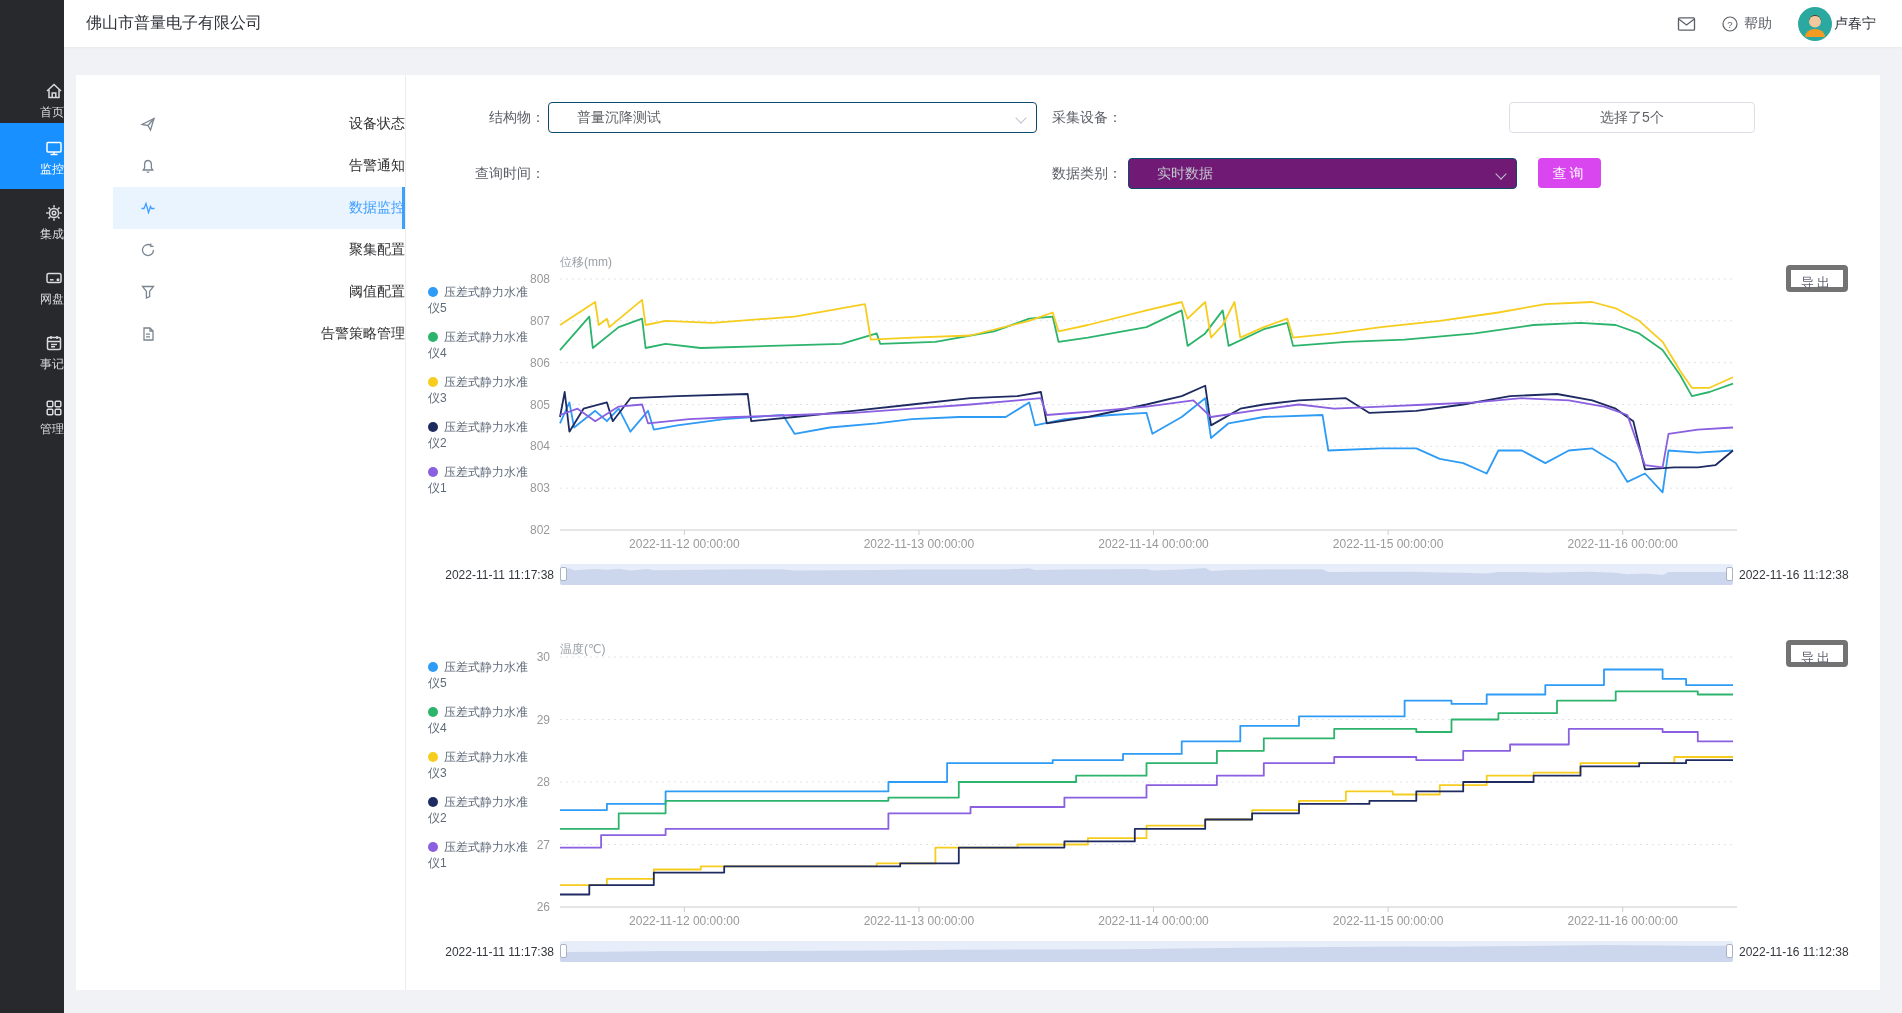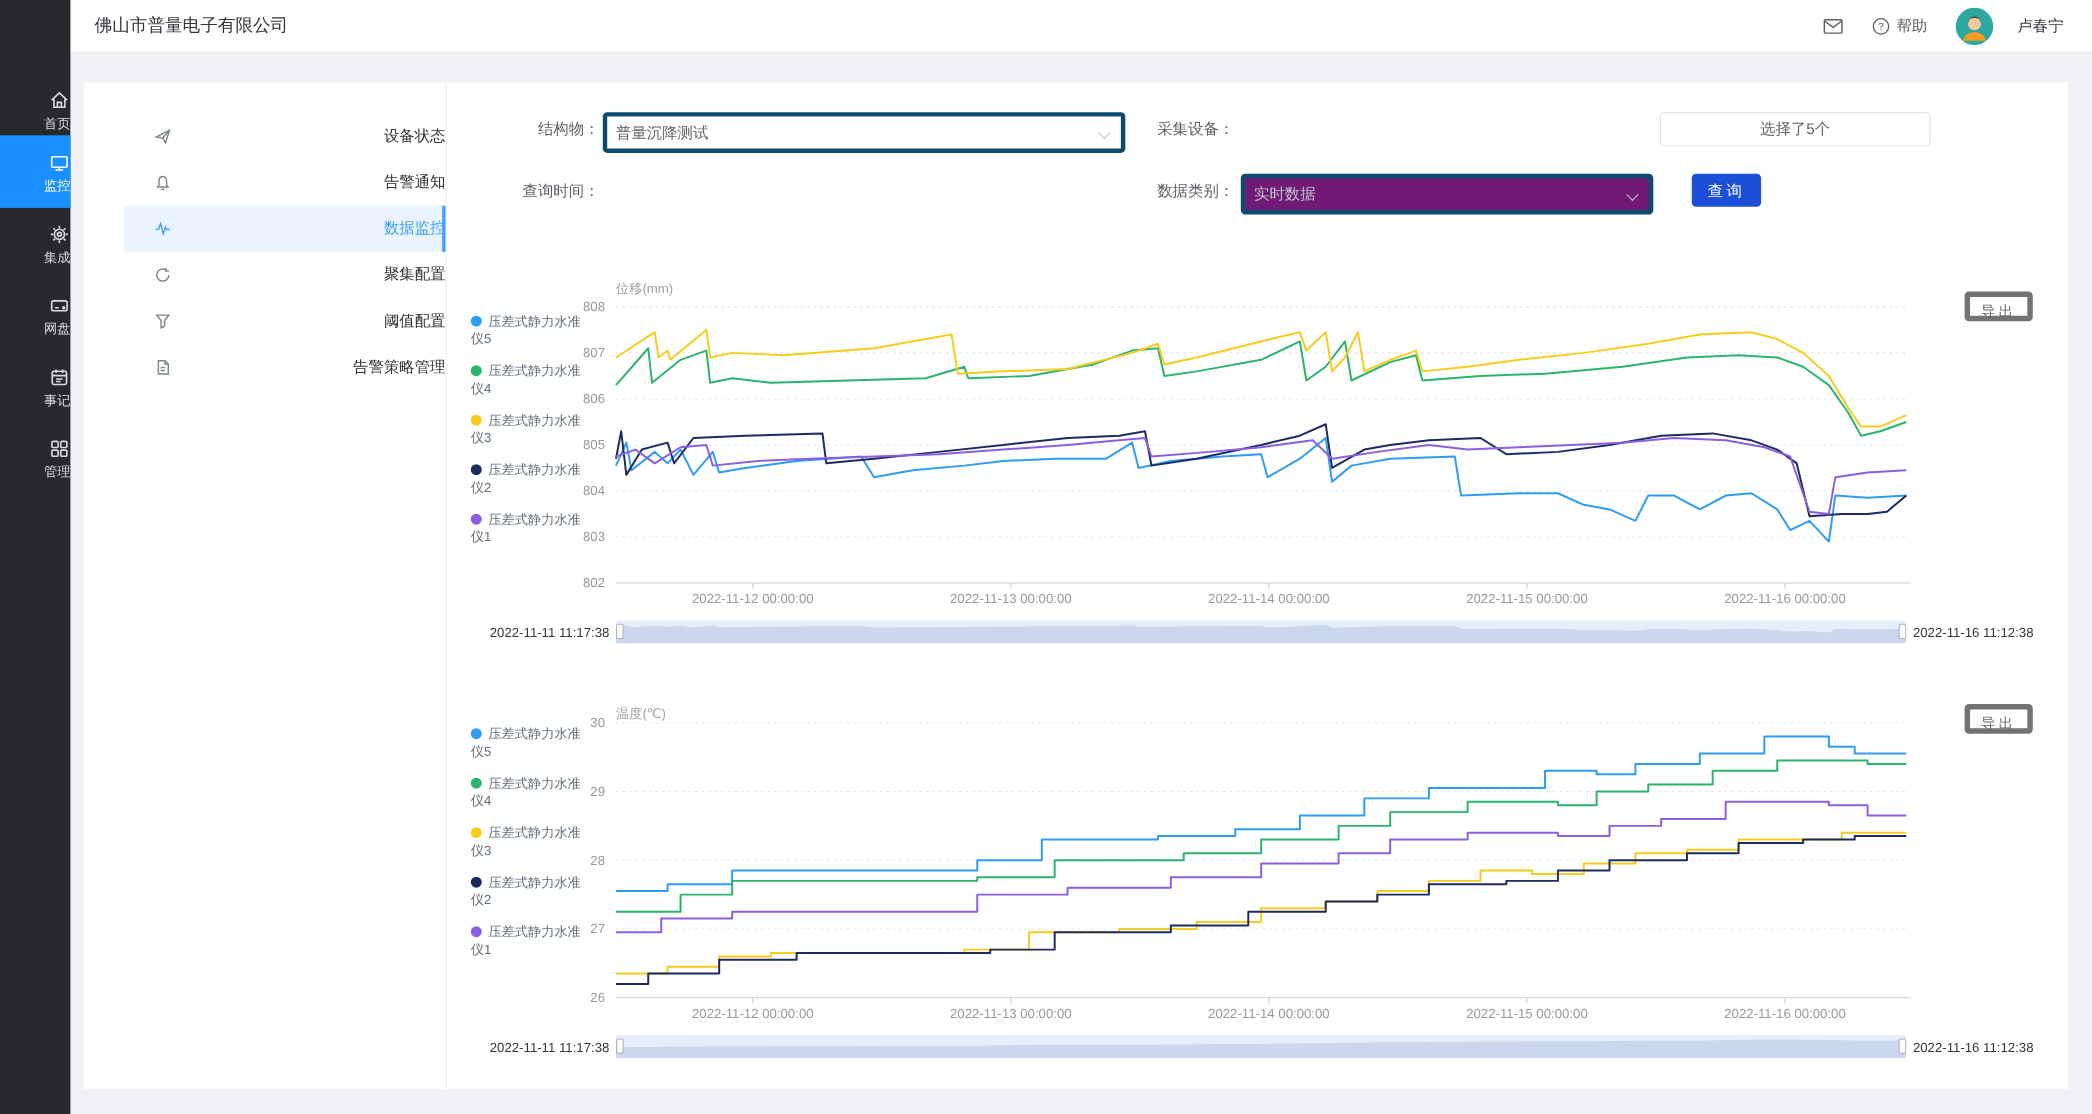--- a/index.html
+++ b/index.html
@@ -13,42 +13,42 @@
   .rail{position:absolute;left:0;top:0;width:64px;height:1013px;background:#27292c;z-index:5;}
   .rail-item{position:absolute;left:0;width:64px;display:flex;flex-direction:column;align-items:flex-end;justify-content:center;gap:5px;color:#d9dbde;cursor:pointer;}
   .rail-item .ric{width:20px;height:20px;display:block;}
   .rail-item .rlb{font-size:12px;line-height:12px;}
   .rail-item.active{background:#1890ff;color:#ffffff;}
   
   .topbar{position:absolute;left:64px;top:0;width:1838px;height:47px;background:#ffffff;display:flex;align-items:center;box-shadow:0 1px 3px rgba(0,0,0,.04);}
   .company{margin-left:22px;font-size:16px;color:#30333a;}
   .top-right{margin-left:auto;margin-right:26px;display:flex;align-items:center;gap:26px;}
   .help-wrap{display:flex;align-items:center;gap:6px;color:#5c6066;font-size:14px;cursor:pointer;}
-  .avatar-wrap{display:flex;align-items:center;gap:22px;}
+  .avatar-wrap{display:flex;align-items:center;gap:2px;}
   .uname{font-size:14px;color:#30333a;}
   
   .card{position:absolute;left:76px;top:75px;width:1804px;height:915px;background:#ffffff;}
   .vdivider{position:absolute;left:329px;top:0;bottom:0;width:1px;background:#ebedf0;}
   
   .side-menu{position:absolute;left:0;top:28px;width:329px;}
   .menu-item{height:42px;margin-left:37px;display:flex;align-items:center;padding-left:27px;position:relative;cursor:pointer;color:#303133;font-size:14px;gap:9px;justify-content:space-between;}
   .menu-item .mic{width:16px;height:16px;display:block;flex:0 0 16px;}
   .menu-item.active{background:#e9f4ff;color:#409eff;}
   .menu-item.active::after{content:"";position:absolute;right:0;top:0;bottom:0;width:3px;background:#409eff;}
   
   .f-label{position:absolute;height:31px;line-height:31px;font-size:14px;color:#5c6066;text-align:right;}
-  .f-select{position:absolute;height:29px;border:4px solid #0c4a6e;border-radius:4px;background:#fff;display:flex;align-items:center;padding:0 28px 0 8px;font-size:14px;color:#606266;cursor:pointer;}
+  .f-select{position:absolute;height:29px;border:1px solid #0c4a6e;border-radius:4px;background:#fff;display:flex;align-items:center;padding:0 28px 0 28px;font-size:14px;color:#606266;cursor:pointer;}
   .f-select.disabled{background:#701a75;color:#c0c4cc;cursor:not-allowed;font-family:Liberation Serif, serif;}
   .chev{position:absolute;right:11px;top:11px;width:7px;height:7px;border-right:1.5px solid #c0c4cc;border-bottom:1.5px solid #c0c4cc;transform:rotate(45deg);}
   .f-box{position:absolute;height:29px;border:1px solid #dcdfe6;border-radius:4px;background:#fff;text-align:center;line-height:29px;font-size:14px;color:#606266;cursor:pointer;}
   .f-date{position:absolute;height:29px;border:1px solid #dcdfe6;border-radius:4px;background:#fff;display:flex;align-items:center;font-size:13px;color:#606266;cursor:pointer;}
   .f-date .dfrom,.f-date .dto{width:190px;text-align:center;}
   .f-date .dtil{width:40px;text-align:center;color:#909399;}
   .f-date .calic{position:absolute;right:12px;top:6px;width:16px;height:16px;}
-  .btn-query{position:absolute;width:63px;height:30px;background:#1d4ed8;border-radius:4px;color:#fff;font-size:14px;text-align:center;line-height:30px;letter-spacing:3px;cursor:pointer;}
+  .btn-query{position:absolute;width:63px;height:30px;background:#d946ef;border-radius:4px;color:#fff;font-size:14px;text-align:center;line-height:30px;letter-spacing:3px;cursor:pointer;}
   .btn-export{position:absolute;width:62px;height:27px;background:#fff;border:5px solid #737373;border-radius:4px;color:#5f6470;font-size:13px;text-align:center;line-height:25px;letter-spacing:3px;cursor:pointer;box-sizing:border-box;}
   
   .legend{position:absolute;width:104px;}
   .legend-item{margin-bottom:13px;font-size:12px;line-height:16px;color:#5f6b7a;word-break:break-all;cursor:pointer;}
   .legend-item .dot{display:inline-block;width:10px;height:10px;border-radius:5px;margin-right:6px;vertical-align:-1px;}
   
   .chart-svg{position:absolute;left:341px;width:1340px;height:340px;}
   .slider{position:absolute;left:484px;width:1173px;height:21px;background:#e8eef9;border-radius:2px;overflow:hidden;cursor:pointer;}
   .slider svg{display:block;}
   .s-handle{position:absolute;top:3px;width:7px;height:14px;background:#fff;border:1px solid #aab2c4;border-radius:2px;box-sizing:border-box;}

